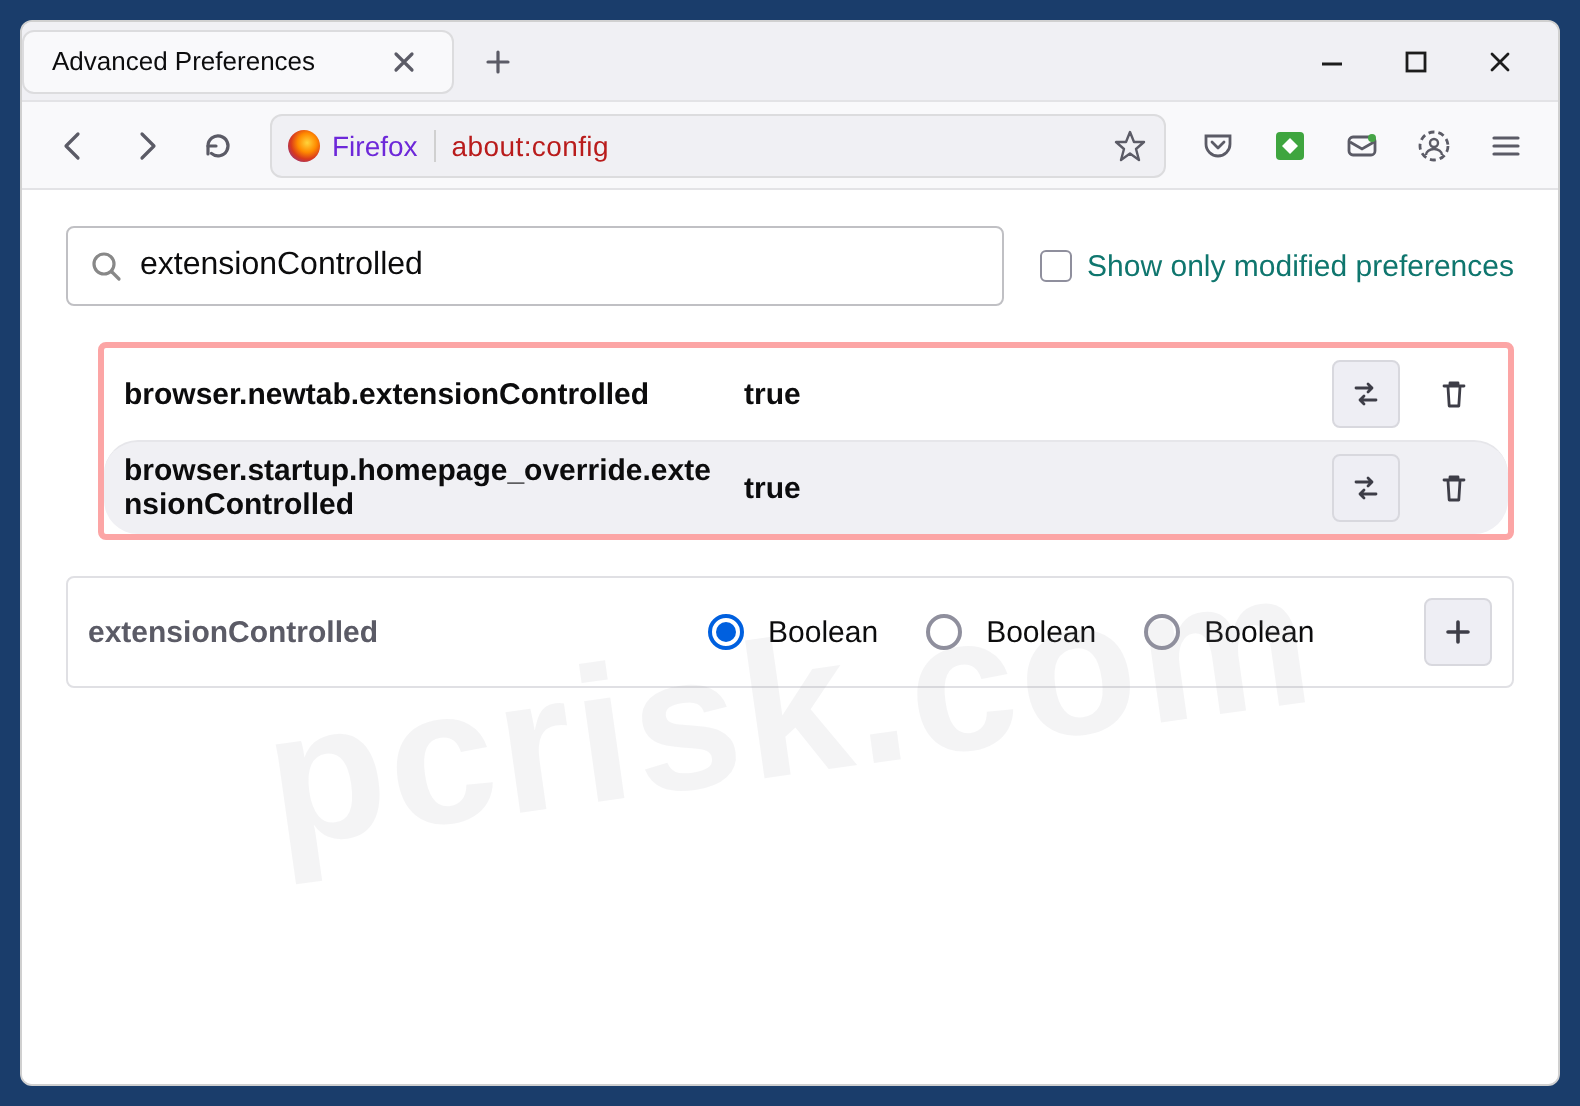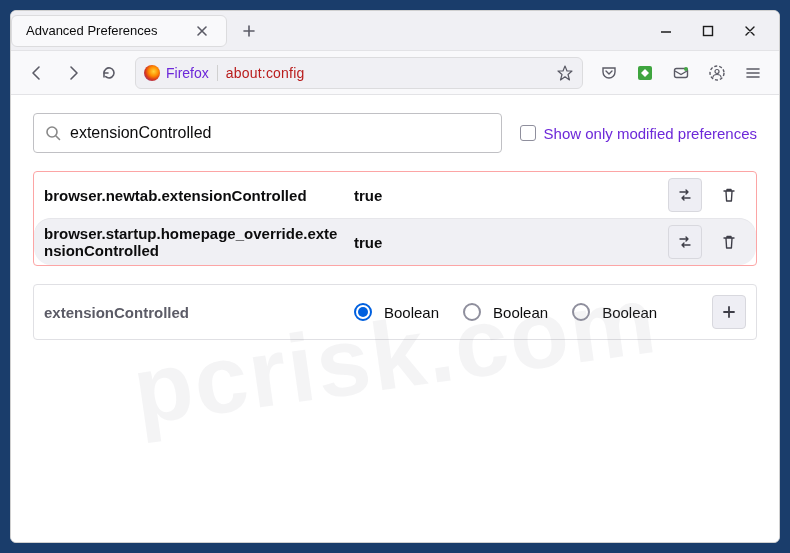--- a/index.html
+++ b/index.html
@@ -17,23 +17,23 @@
   .tool-btn { width: 32px; height: 32px; display: flex; align-items: center; justify-content: center; border-radius: 4px; color: #5b5b66; }
   .urlbar { flex: 1; height: 32px; background: #f0f0f4; border: 1px solid #dcdcde; border-radius: 6px; display: flex; align-items: center; padding: 0 8px; gap: 8px; margin: 0 6px; }
   .identity { display: flex; align-items: center; gap: 6px; font-size: 14px; color: #6d28d9; padding-right: 8px; border-right: 1px solid #d0d0d0; }
   .ff-logo { width: 16px; height: 16px; border-radius: 50%; background: radial-gradient(circle at 60% 40%, #ffd43b 0%, #ff8a00 35%, #d93a1c 60%, #652ec7 100%); }
   .url-text { flex: 1; font-size: 14px; color: #b91c1c; letter-spacing: .2px; }
   .content { flex: 1; background: #fff; padding: 18px 22px; overflow: auto; }
   .search-row { display: flex; align-items: center; gap: 18px; margin-bottom: 18px; }
   .search-box { flex: 1; height: 40px; border: 1px solid #c0c0c4; border-radius: 4px; display: flex; align-items: center; padding: 0 10px; gap: 8px; }
   .search-box .sicon { color: #888; }
   .search-input { flex: 1; border: none; outline: none; font-size: 16px; color: #0c0c0d; background: transparent; }
-  .check-wrap { display: flex; align-items: center; gap: 8px; font-size: 15px; color: #6d28d9; }
+  .check-wrap { display: flex; align-items: center; gap: 8px; font-size: 15px; color: #0f766e; }
   .checkbox { width: 16px; height: 16px; border: 1px solid #8f8f9d; border-radius: 3px; background: #fff; }
-  .pref-table { border: 1px solid #fca5a5; border-radius: 4px; }
+  .pref-table { border: 3px solid #fca5a5; border-radius: 4px; margin-left: 16px; }
   .pref-row { display: flex; align-items: center; min-height: 44px; padding: 6px 10px; gap: 10px; }
   .pref-row + .pref-row { border-top: 1px solid #e6e6ea; border-radius: 17px; }
   .pref-row.zebra { background: #f0f0f4; }
   .pref-name { width: 300px; font-weight: 700; font-size: 15px; word-break: break-all; }
   .pref-value { font-weight: 700; font-size: 15px; flex: 1; }
   .pref-actions { display: flex; gap: 10px; align-items: center; }
   .square-btn { width: 34px; height: 34px; background: #eeeef4; border: 1px solid #d8d8de; border-radius: 4px; display: flex; align-items: center; justify-content: center; color: #3d3d47; }
   .outline-btn { width: 34px; height: 34px; border-radius: 4px; display: flex; align-items: center; justify-content: center; color: #3d3d47; }
   .new-row { display: flex; align-items: center; border: 1px solid #e0e0e4; border-radius: 4px; margin-top: 18px; padding: 10px; gap: 10px; }
   .new-name { width: 300px; font-weight: 700; font-size: 15px; color: #5b5b66; }

